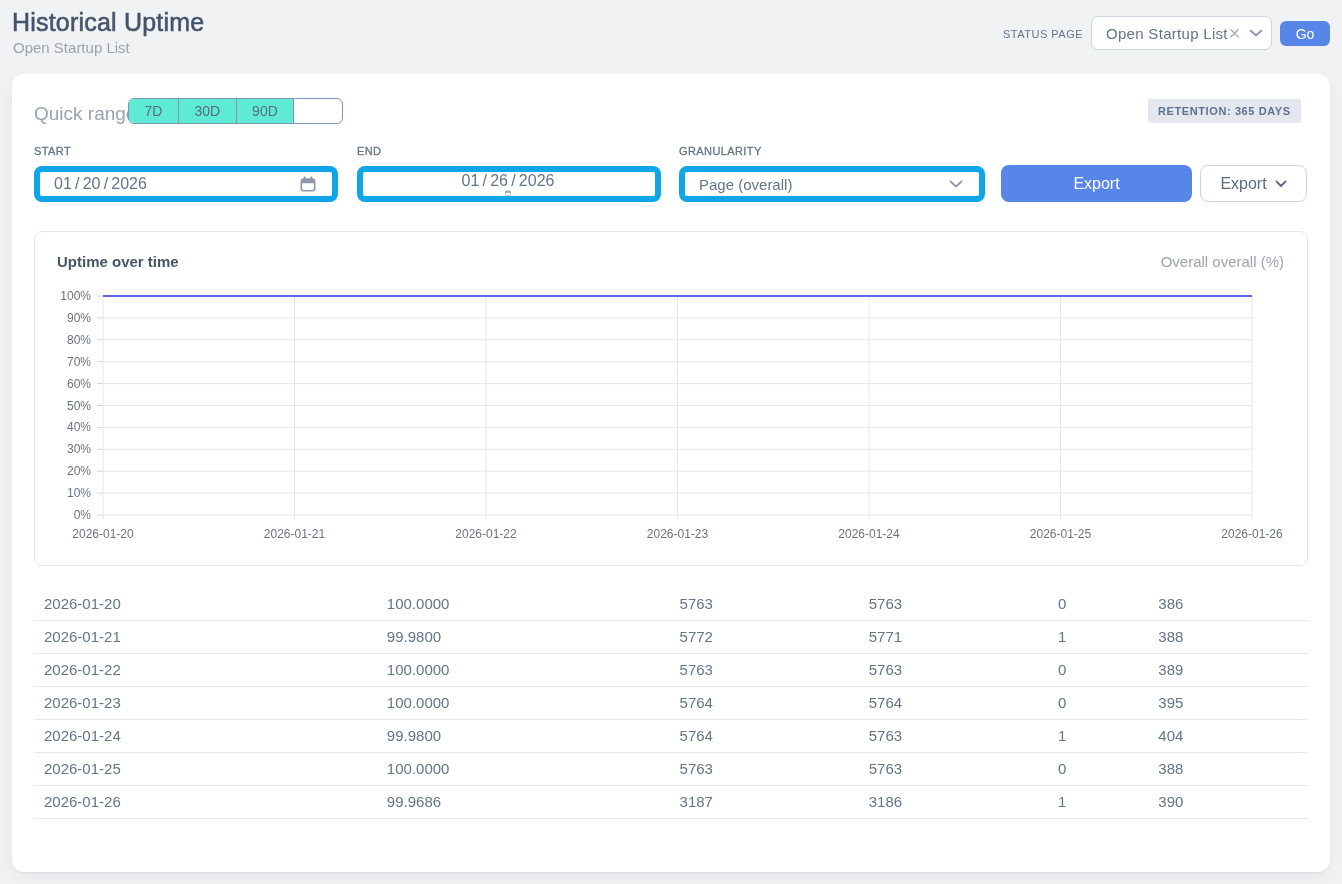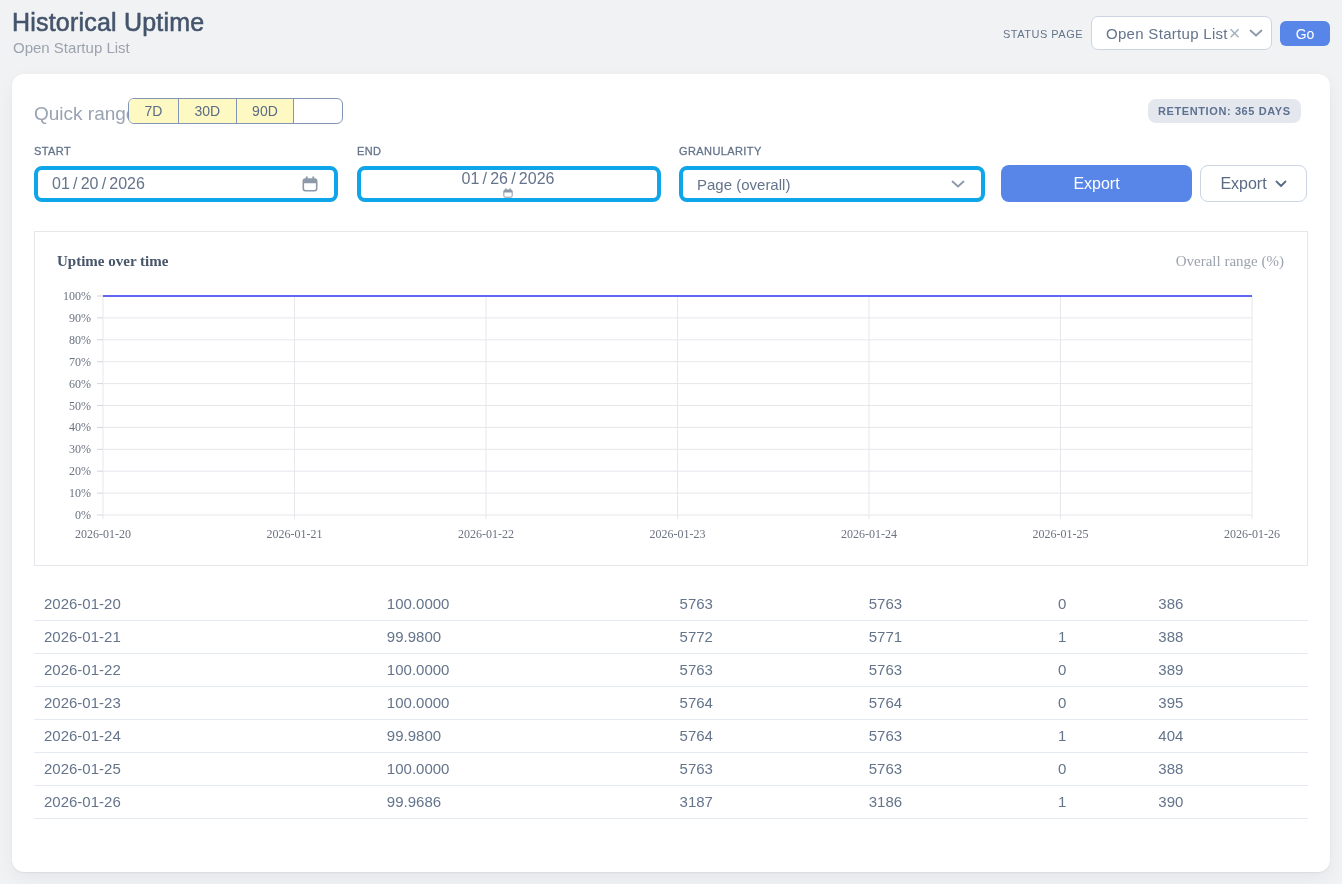--- a/index.html
+++ b/index.html
@@ -43,55 +43,55 @@
     background:#fff; border-radius:12px;
     box-shadow:0 1px 2px rgba(16,24,40,.06), 0 6px 18px rgba(16,24,40,.05);
   }
   
   .qr-label { position:absolute; left:34px; top:103px; font-size:19px; color:#9aa3b2; }
   .seg {
     position:absolute; left:128px; top:98px; height:26px;
     display:flex; border:1px solid #8296b4; border-radius:6px; overflow:hidden;
   }
   .seg button {
-    background:#fef9c3; border:none; border-right:1px solid #8296b4;
+    background:#5eead4; border:none; border-right:1px solid #8296b4;
     font-family:inherit; font-size:14px; color:#5a6b85; padding:0 15.5px;
     height:100%;
   }
   .seg button:last-child { border-right:none;margin-top:28px; }
   .badge {
     position:absolute; left:1148px; top:99px; height:24px;
-    background:#e4e8ee; border-radius:8px; padding:0 10px;
+    background:#e4e8ee; border-radius:2px; padding:0 10px;
     display:flex; align-items:center;
     font-size:11px; font-weight:700; color:#5d7190; letter-spacing:0.6px;
   }
   
   .flabel { position:absolute; top:145px; font-size:11px; font-weight:400; color:#64748b; letter-spacing:0.4px; -webkit-text-stroke:0.3px #64748b; }
   .field {
     position:absolute; top:166px; height:36px;
-    background:#fff; border:4px solid #0ea5e9; border-radius:8px;
+    background:#fff; border:6px solid #0ea5e9; border-radius:8px;
     display:flex; align-items:center; padding:0 16px 0 14px;
     font-size:16px; color:#64748b;
   }
   .field .grow { flex:1; }
   .btn-refresh {
     position:absolute; left:1001px; top:165px; width:191px; height:37px;
     background:#5885e8; border-radius:8px; color:#fff; font-size:16px;
     display:flex; align-items:center; justify-content:center;
   }
   .btn-export {
     position:absolute; left:1200px; top:165px; width:107px; height:37px;
     background:#fff; border:1px solid #cbd5e1; border-radius:8px;
     color:#5a6b85; font-size:16px;
     display:flex; align-items:center; justify-content:center; gap:8px;
   }
   
   .chart-card {
     position:absolute; left:34px; top:231px; width:1274px; height:335px;
-    border:1px solid #e5e7eb; border-radius:0; background:#fff;font-family:Liberation Serif, serif;
+    border:1px solid #e5e7eb; border-radius:8px; background:#fff;
   }
   .chart-title { position:absolute; left:22px; top:21px; font-size:15px; font-weight:700; color:#475569; }
   .chart-sub   { position:absolute; right:23px; top:21px; font-size:15px; color:#9ca3af; }
   
   table.data {
     position:absolute; left:34px; top:588px; width:1274px;
     border-collapse:collapse; font-size:15px; color:#64748b;
   }
   table.data th {
     text-align:left; font-size:12px; font-weight:700; color:#4a5a72;
@@ -164,21 +164,21 @@
   <div class="btn-refresh">Export</div>
   <div class="btn-export">
     <span>Export</span>
     <svg width="12" height="8" viewBox="0 0 12 8">
       <path d="M1.5 1.5 L6 6 L10.5 1.5" fill="none" stroke="#5a6b85" stroke-width="1.8" stroke-linecap="round" stroke-linejoin="round"></path>
     </svg>
   </div>
 
   <div class="chart-card">
     <div class="chart-title">Uptime over time</div>
-    <div class="chart-sub">Overall range (%)</div>
+    <div class="chart-sub">Overall overall (%)</div>
     <svg width="1274" height="335" viewBox="0 0 1274 335" style="position:absolute;left:0;top:0;">
 
       <line x1="68.0" y1="64.0" x2="1217.0" y2="64.0" stroke="#e5e7eb" stroke-width="1"></line>
       <line x1="62.0" y1="64.0" x2="68.0" y2="64.0" stroke="#d1d5db" stroke-width="1"></line>
       <text x="56.0" y="68.0" text-anchor="end" font-size="12" fill="#6b7280">100%</text>
       <line x1="68.0" y1="85.9" x2="1217.0" y2="85.9" stroke="#e5e7eb" stroke-width="1"></line>
       <line x1="62.0" y1="85.9" x2="68.0" y2="85.9" stroke="#d1d5db" stroke-width="1"></line>
       <text x="56.0" y="89.9" text-anchor="end" font-size="12" fill="#6b7280">90%</text>
       <line x1="68.0" y1="107.8" x2="1217.0" y2="107.8" stroke="#e5e7eb" stroke-width="1"></line>
       <line x1="62.0" y1="107.8" x2="68.0" y2="107.8" stroke="#d1d5db" stroke-width="1"></line>

